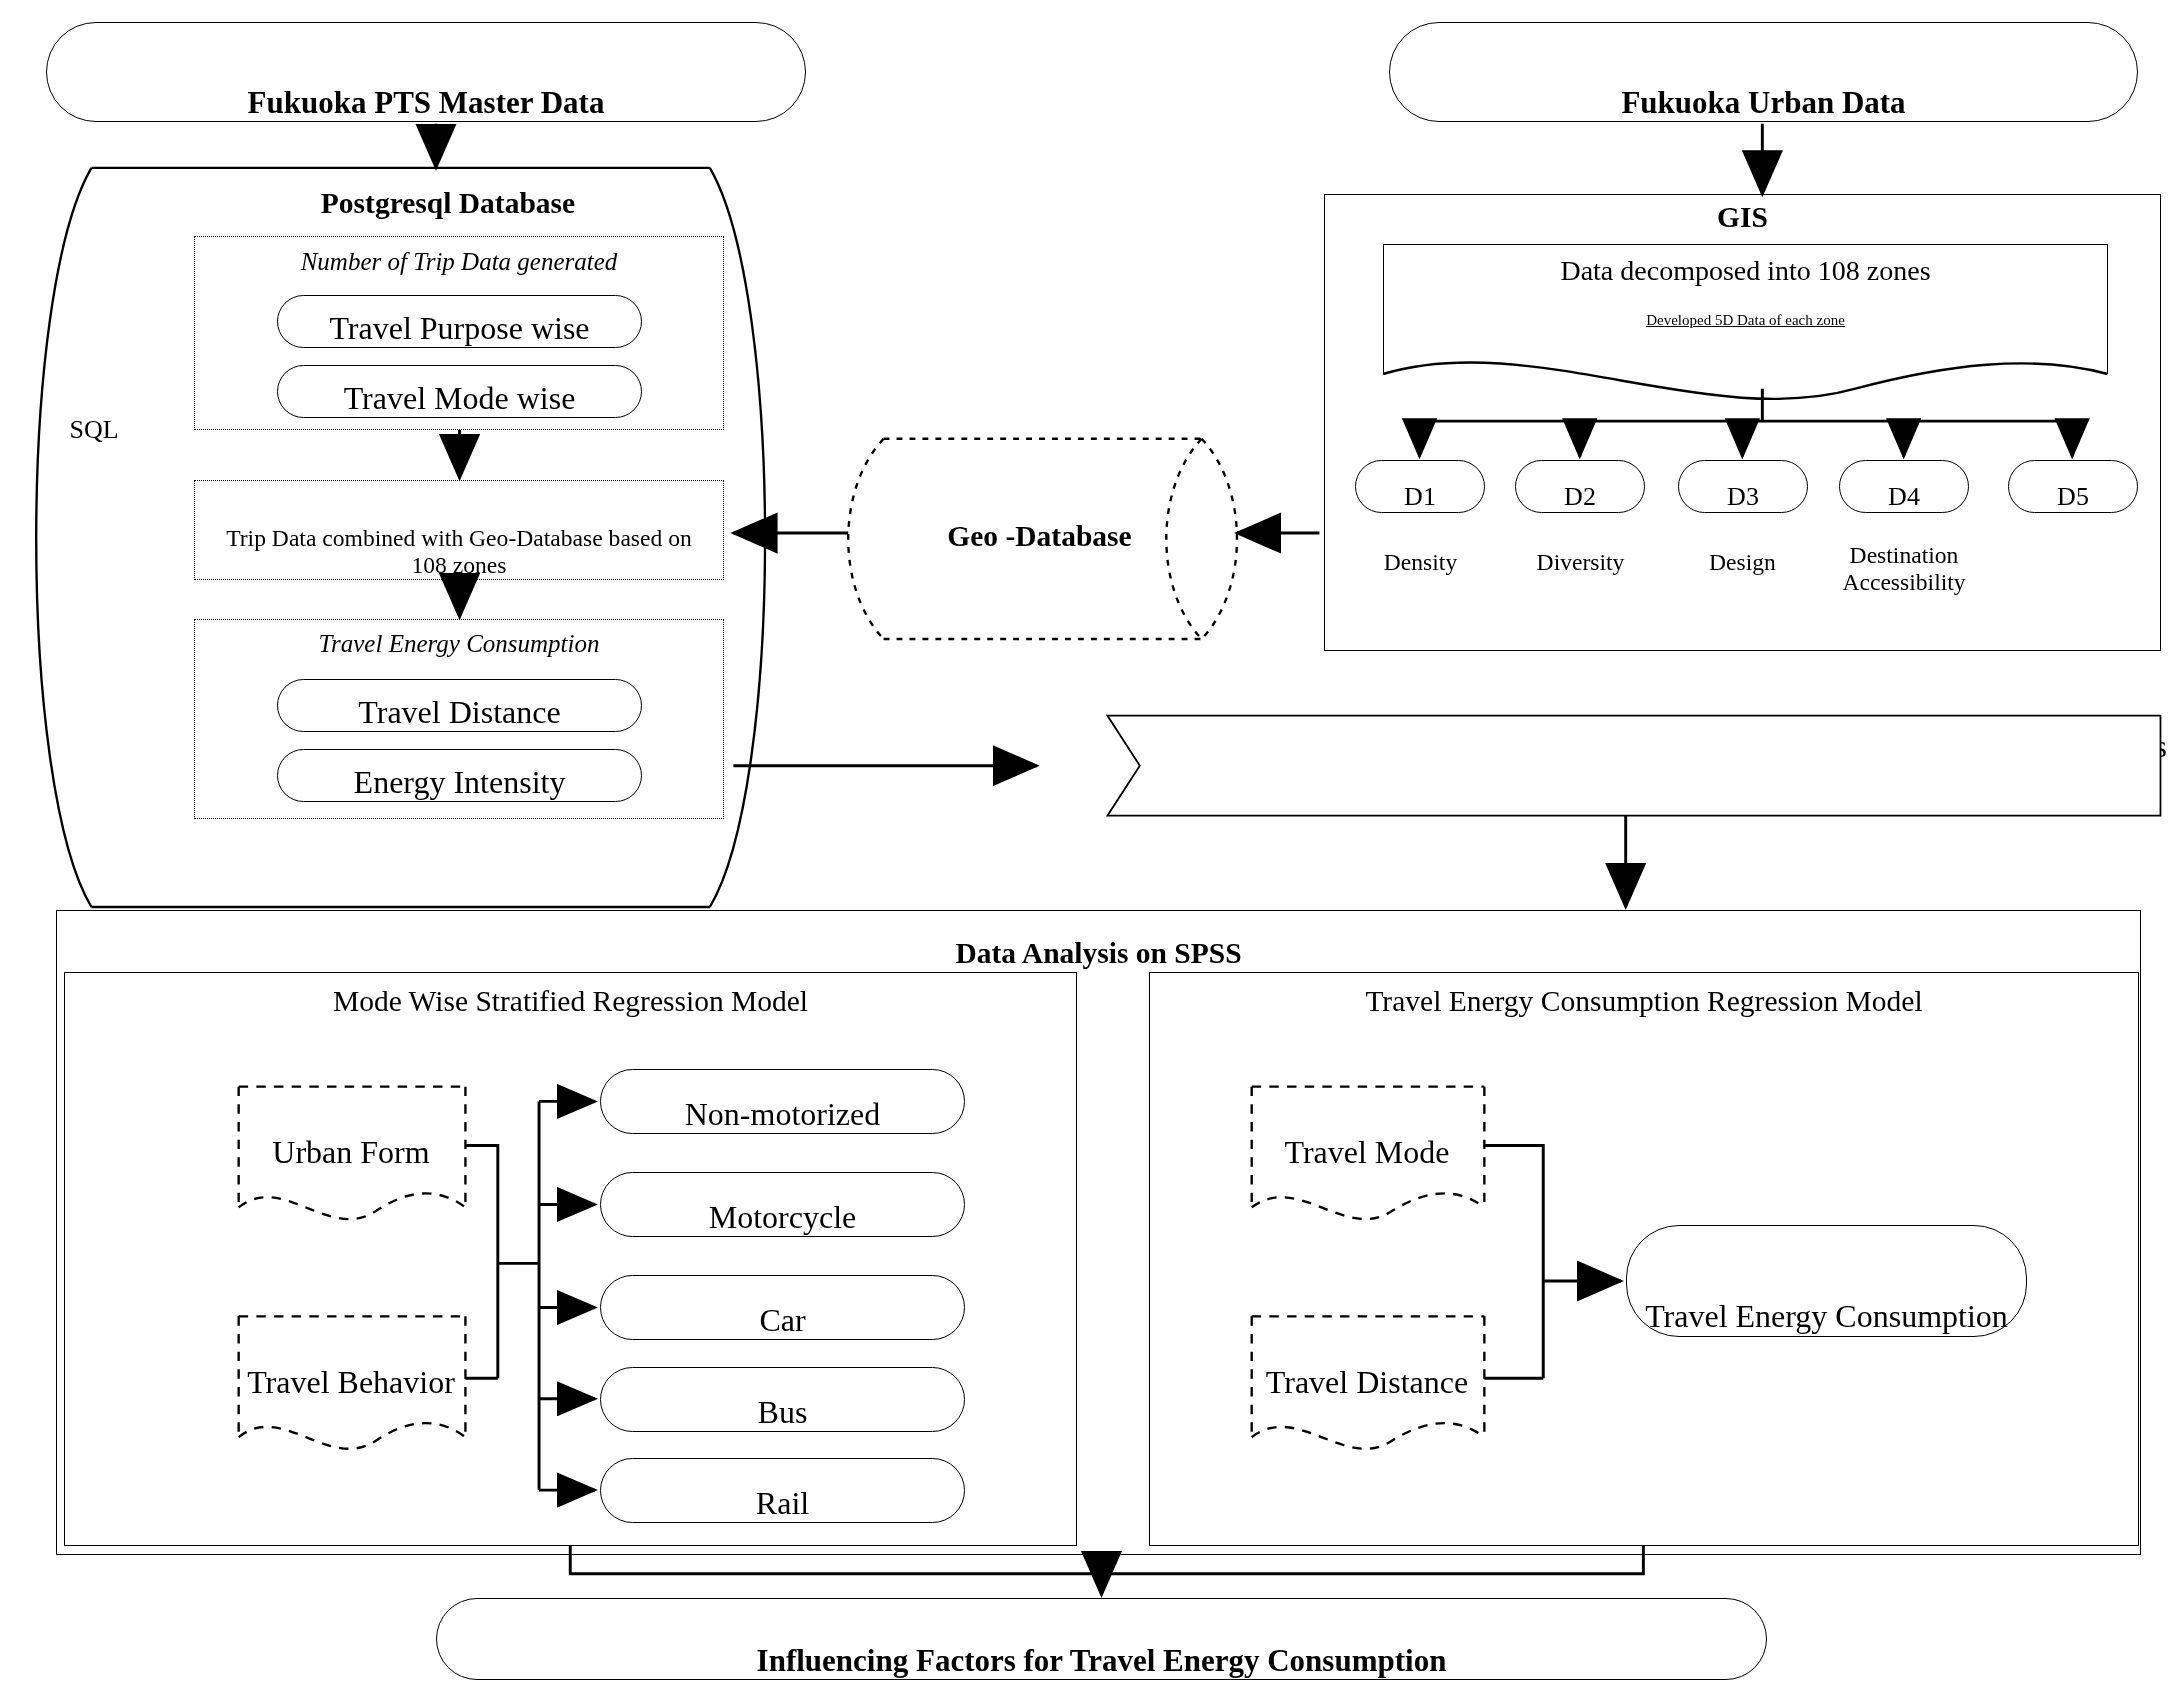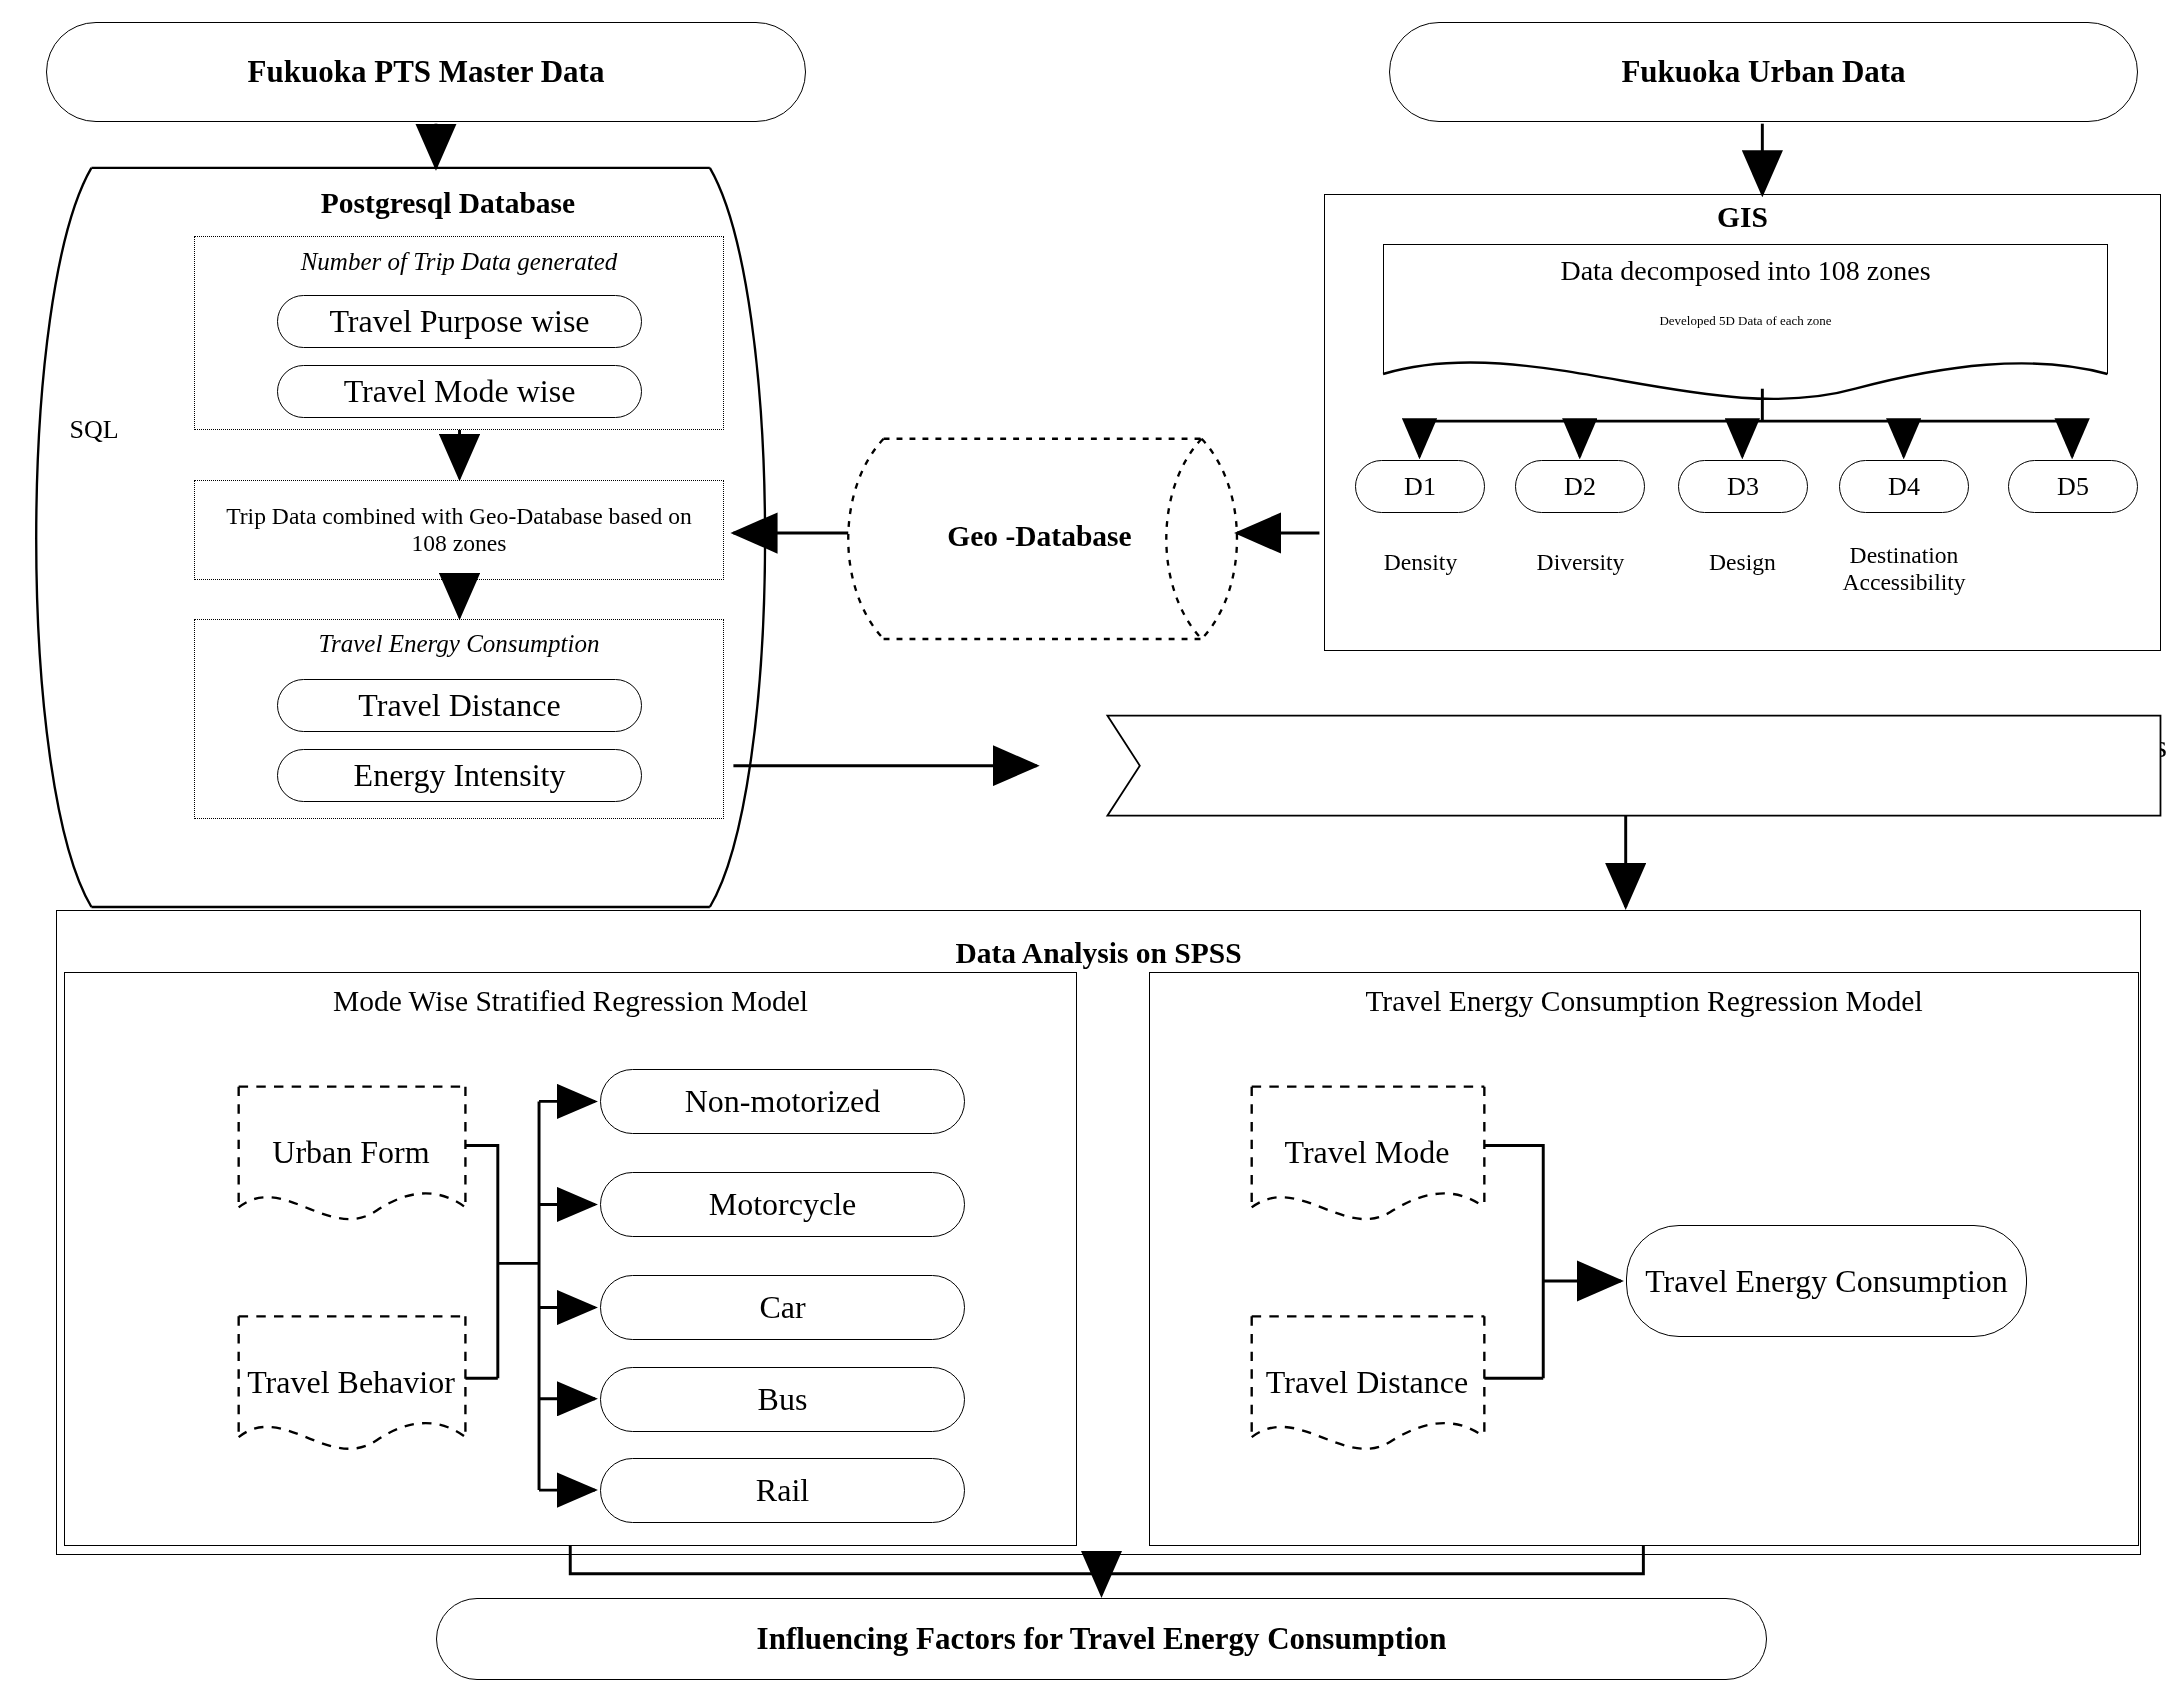--- a/index.html
+++ b/index.html
@@ -1,30 +1,30 @@
 <!DOCTYPE html>
 <html style="font-size:9.4px"><head>
 <meta charset="utf-8">
 <style>
   html,body{margin:0;padding:0;background:#fff;}
   body{font-family:"Liberation Serif", serif;color:#000;}
   #page{position:relative;width:2183px;height:1688px;background:#fff;overflow:hidden;}
-  .node{position:absolute;box-sizing:border-box;display:flex;align-items:center;justify-content:center;text-align:center;}
+  .node{position:absolute;box-sizing:border-box;display:flex;align-items:flex-end;justify-content:center;text-align:center;}
   .rrect{border:1.8px solid #000;border-radius:53px;background:#fff;}
   .rrect-sm{border:1.8px solid #000;border-radius:35px;background:#fff;}
   .rect{border:1.8px solid #000;background:#fff;}
   .dotted{border:1.8px dotted #000;background:#fff;}
   .lbl{position:absolute;display:flex;align-items:center;justify-content:center;text-align:center;}
   svg.overlay{position:absolute;left:0;top:0;width:2183px;height:1688px;pointer-events:none;}
   .t-title{font-size:31px;font-weight:bold;}
   .t-h2{font-size:29.5px;font-weight:bold;}
   .t-h3{font-size:32px;}
   .t-it{font-style:italic;font-size:25px;}
   .t-b{font-size:23.6px;}
-  .t-xs{font-size:13px;}
+  .t-xs{font-size:15px;text-decoration:underline;}
   .t-mid{font-size:26px;}
 </style>
 </head>
 <body>
 
 <div id="page">
 
   <div class="node rrect t-title" style="left:46px;top:22.4px;width:760px;height:100px;">
     <span>Fukuoka PTS Master Data</span>
   </div>

